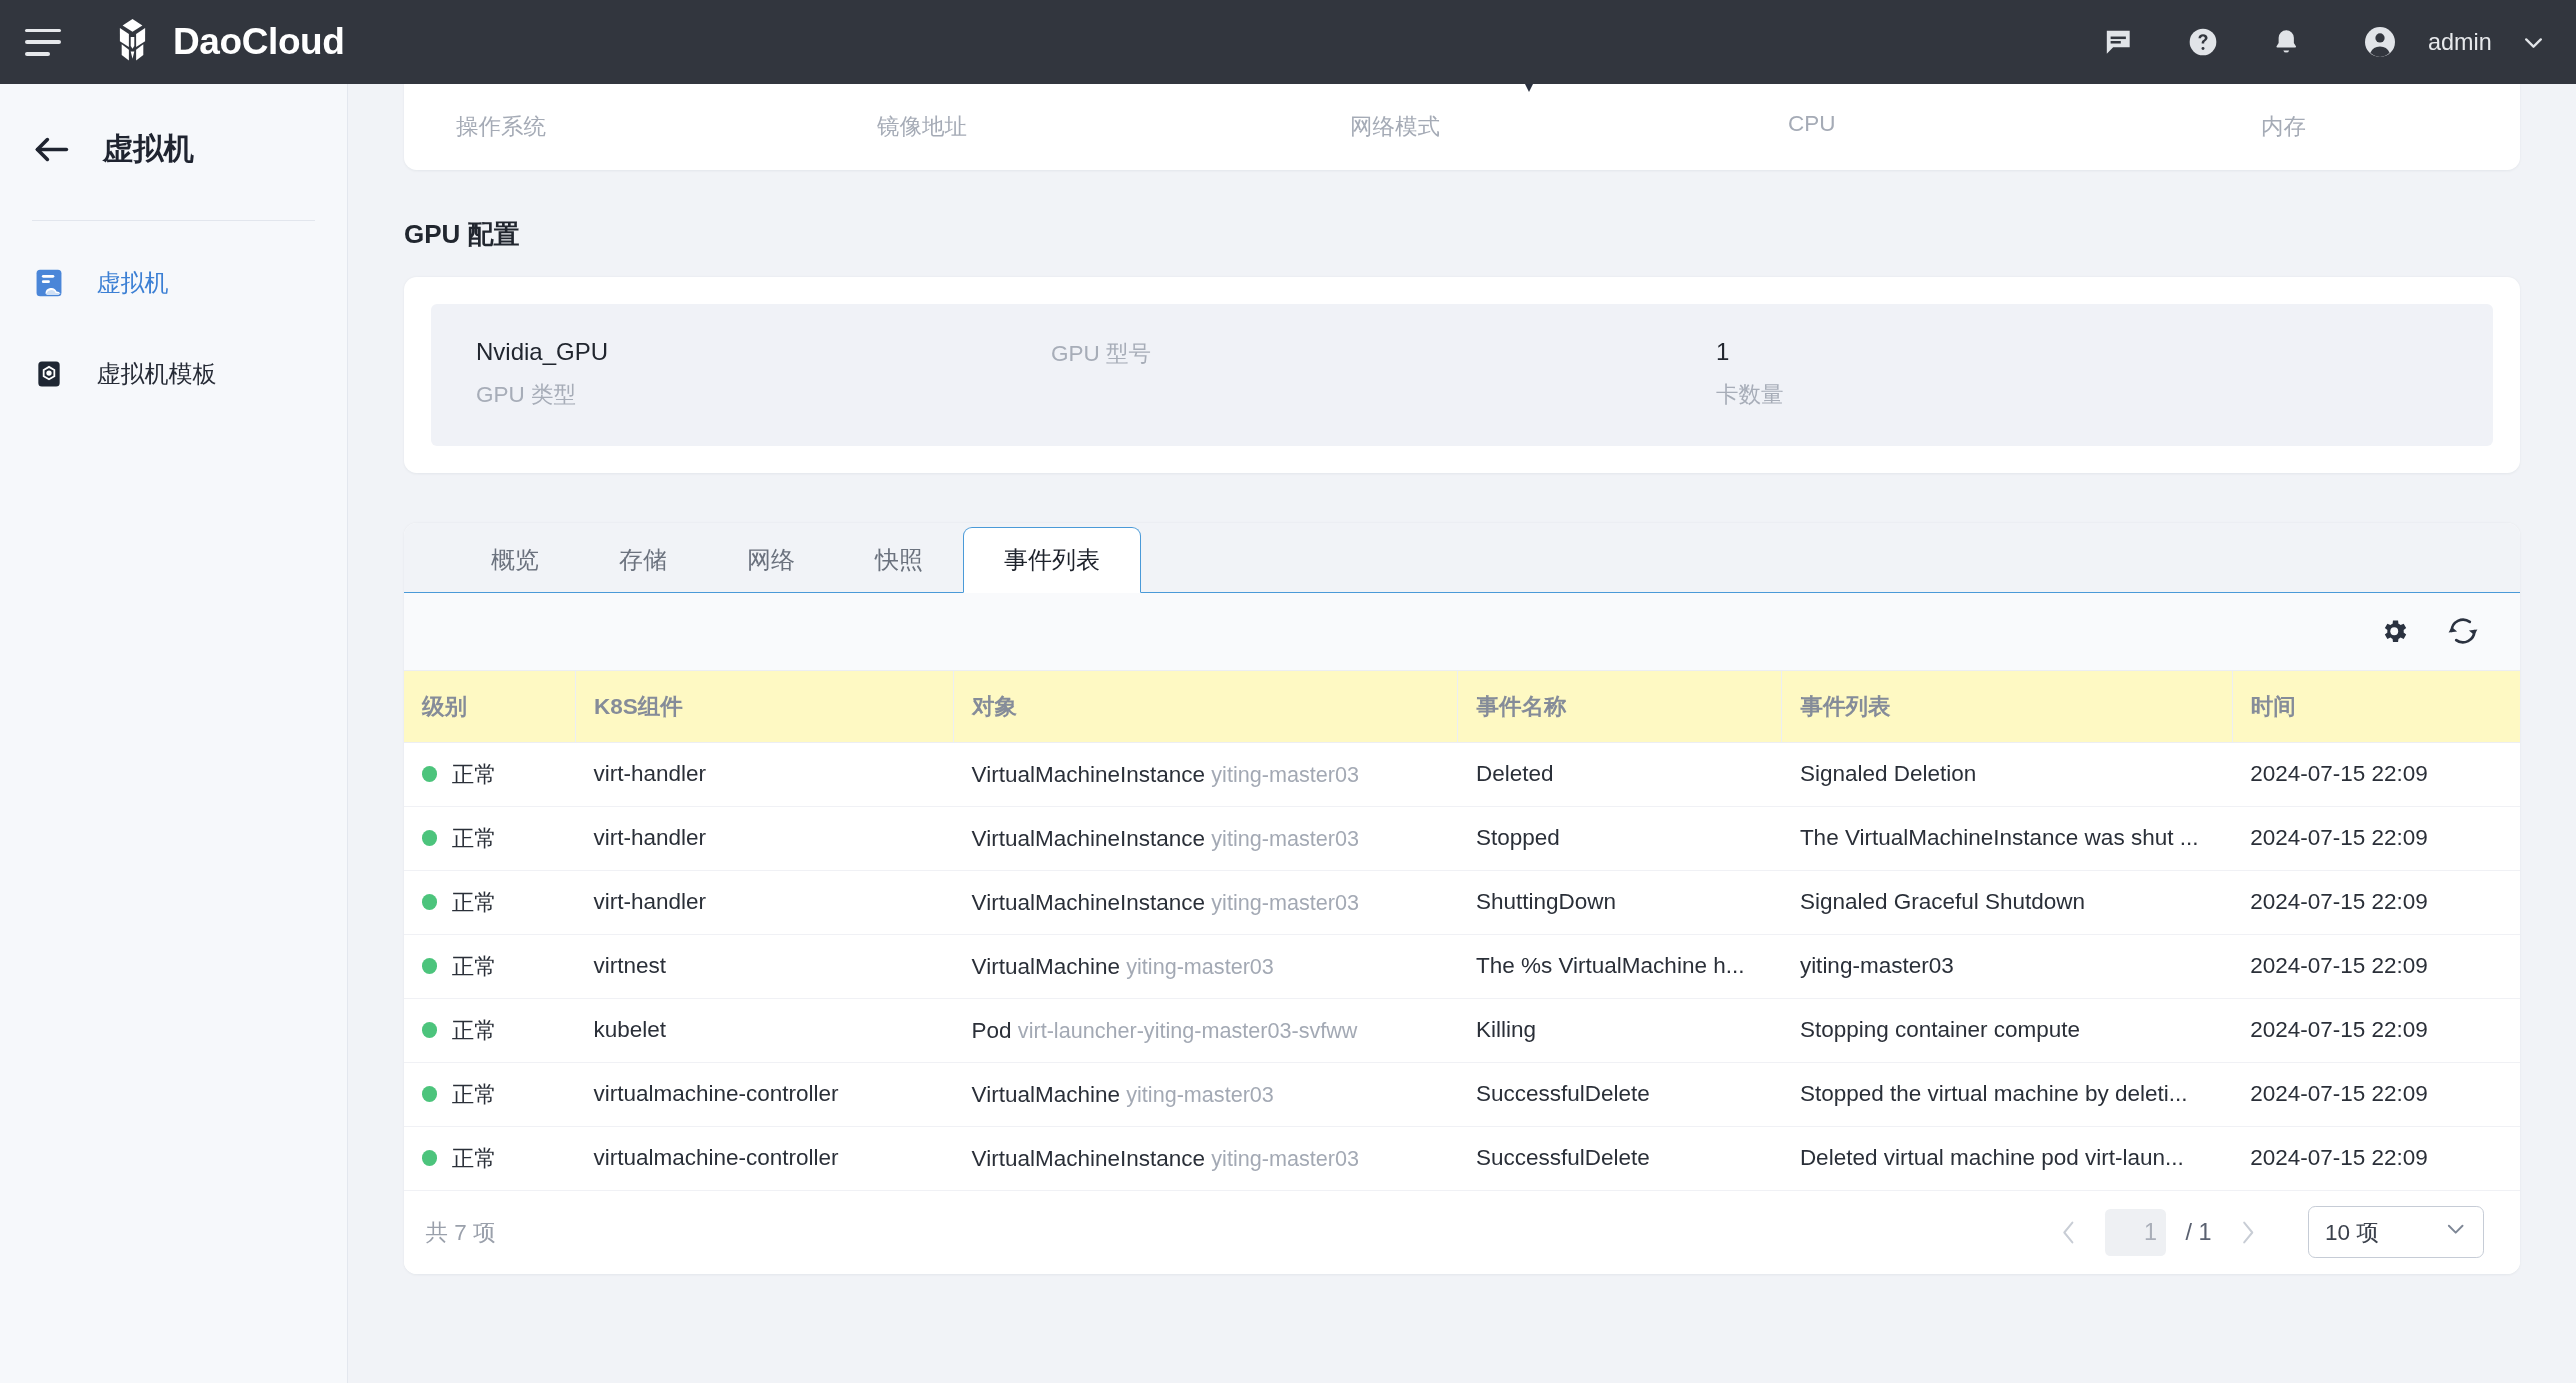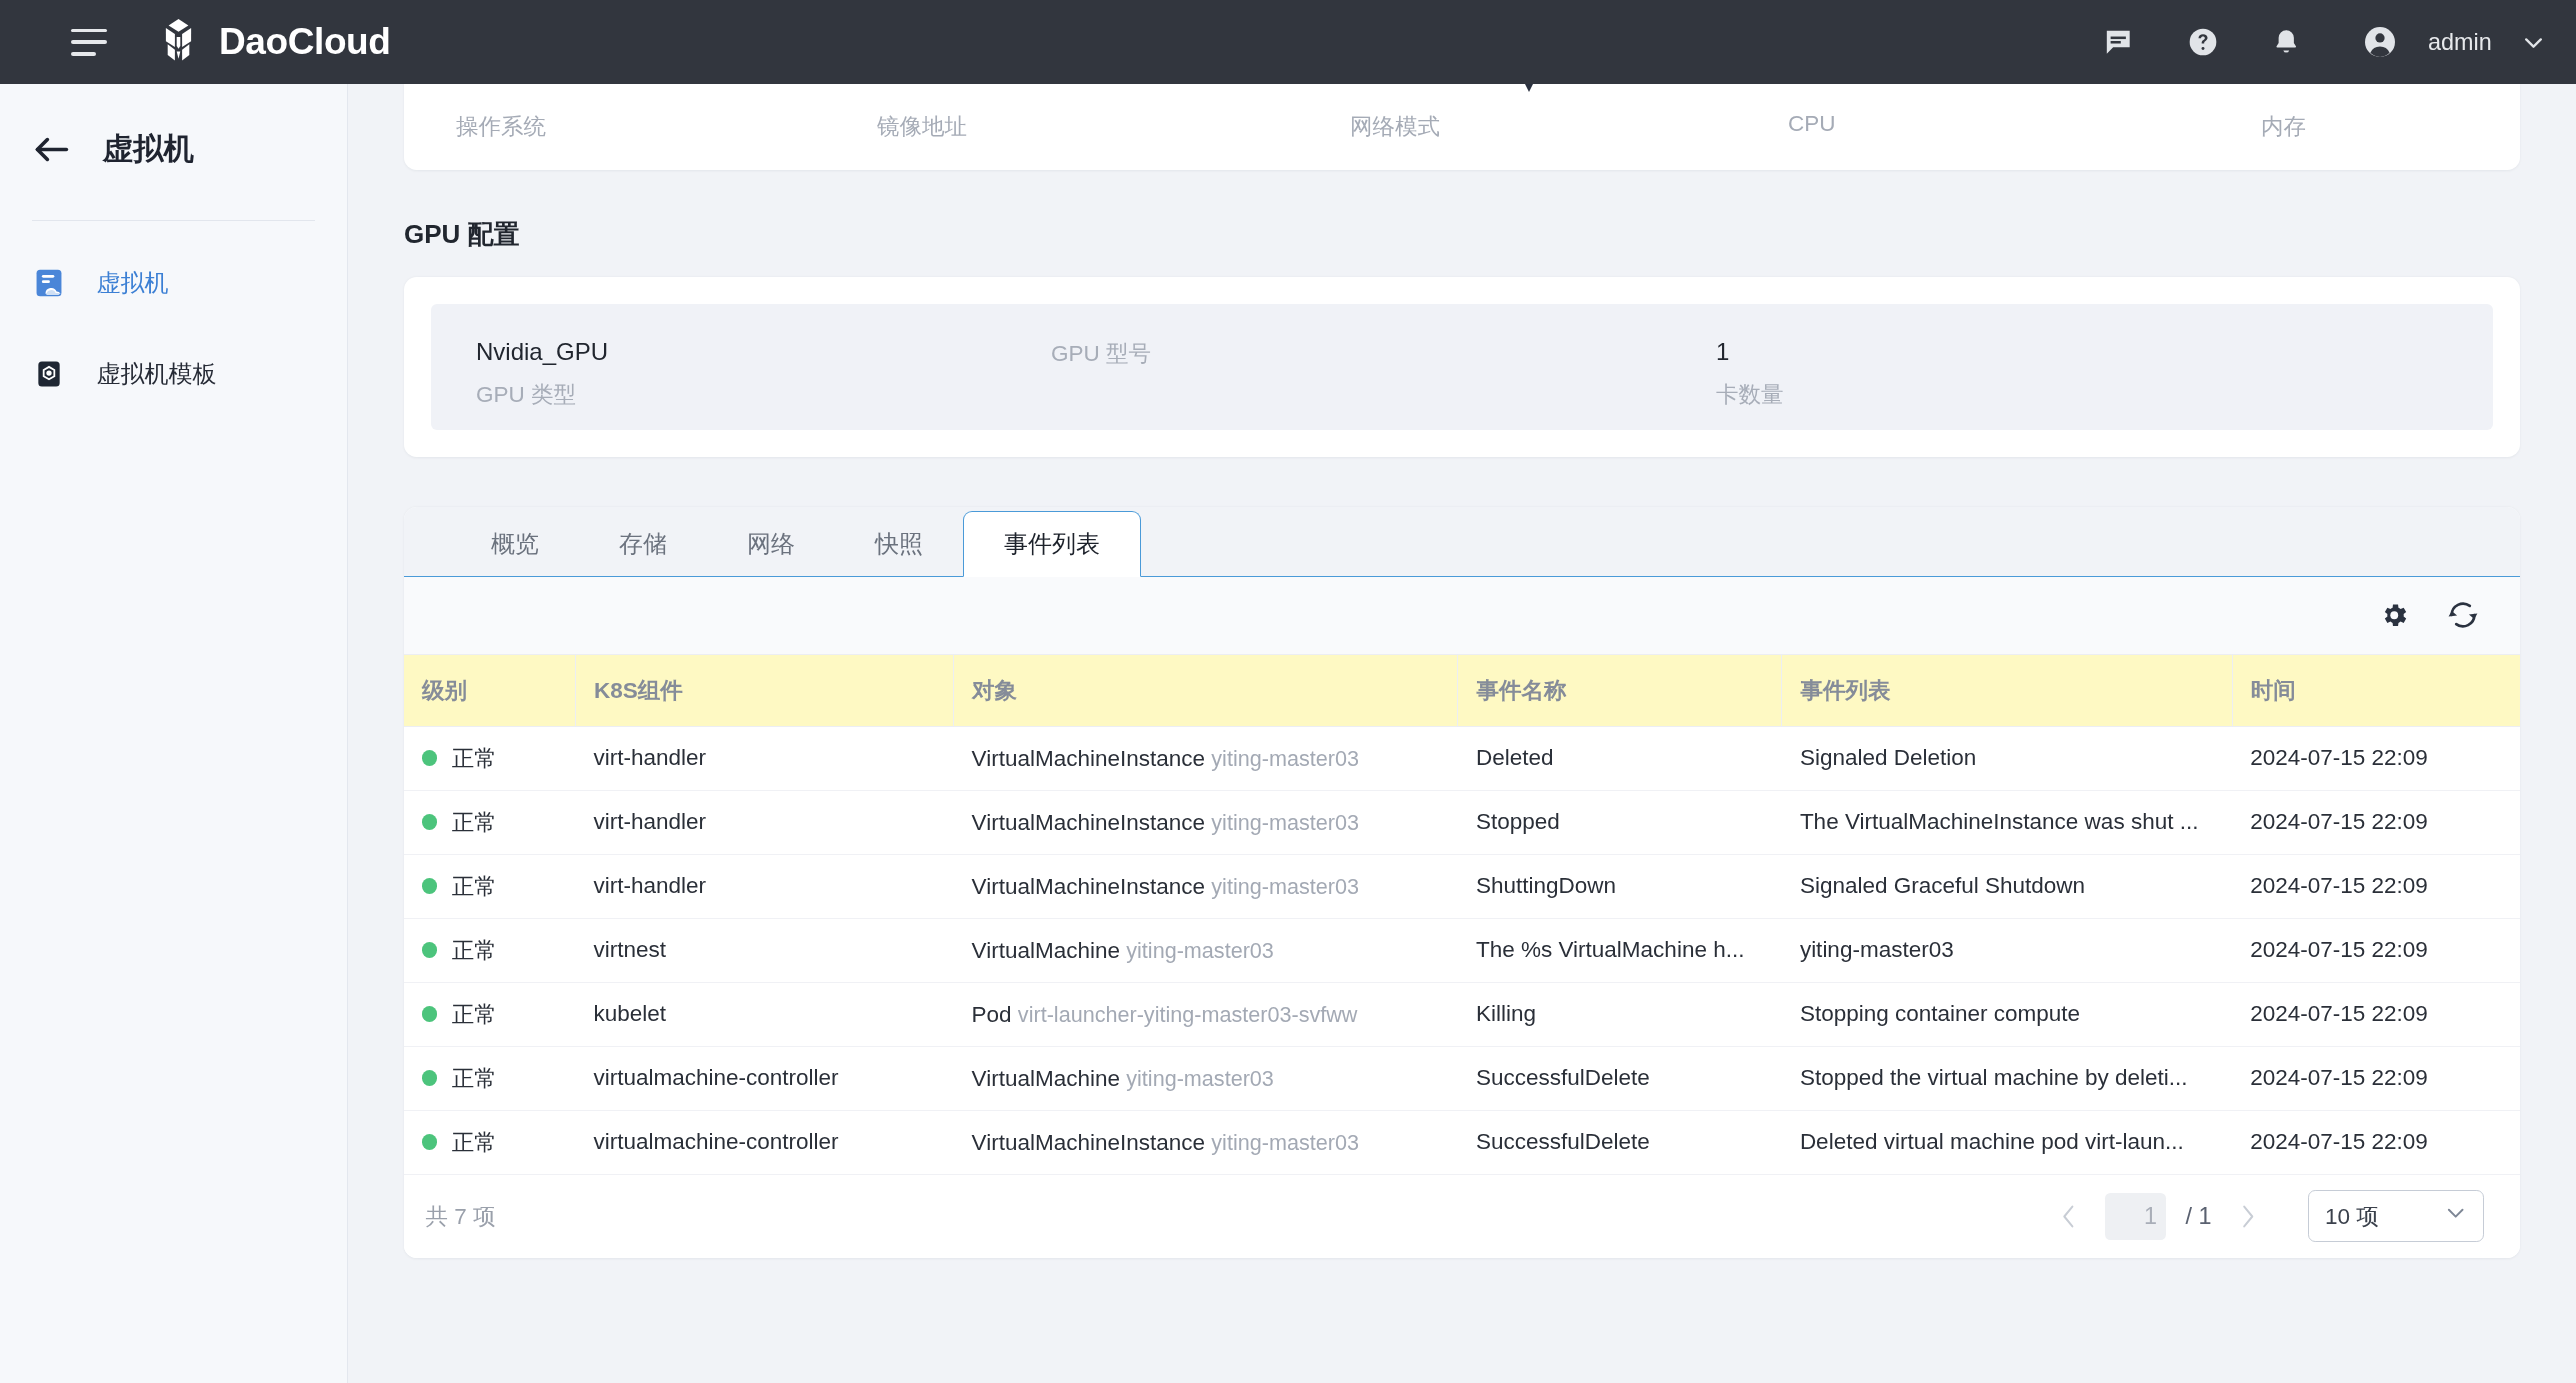--- a/index.html
+++ b/index.html
@@ -10,21 +10,20 @@
     overflow: hidden;
   }
 
   
   .topbar {
     position: absolute; top: 0; left: 0;
     width: 2576px; height: 84px;
     background: #32363e;
     display: flex; align-items: center;
     z-index: 30;
-    padding-left: 46px;
   }
   .hamburger {
     width: 36px; height: 27px;
     margin-left: 25px; margin-right: 49px;
     display: flex; flex-direction: column; justify-content: center; gap: 8px;
     cursor: pointer;
   }
   .hamburger span { display:block; height: 4.5px; border-radius: 2.7px; background: #e6e8eb; }
   .hamburger span:nth-child(1){ width: 36px; }
   .hamburger span:nth-child(2){ width: 36px; }
@@ -115,21 +114,21 @@
   }
 
   .section-title {
     font-size: 26px; font-weight: 700; color: #21262f;
     margin: 47px 0 25px 56px;
   }
 
   .gpu-card { padding: 27px; }
   .gpu-inner {
     background: #f0f2f7; border-radius: 6px;
-    padding: 34px 0 20px 0;
+    padding: 34px 0 36px 0;
     display: flex;
   }
   .gpu-col { flex: 0 0 auto; }
   .g1 { width: 620px; padding-left: 45px; }
   .g2 { width: 665px; }
   .g3 { width: 359px; }
   .gpu-val { font-size: 24px; color: #21262f; margin-bottom: 12.6px; }
   .gpu-lbl { font-size: 22.5px; color: #a7adb8; }
 
   

